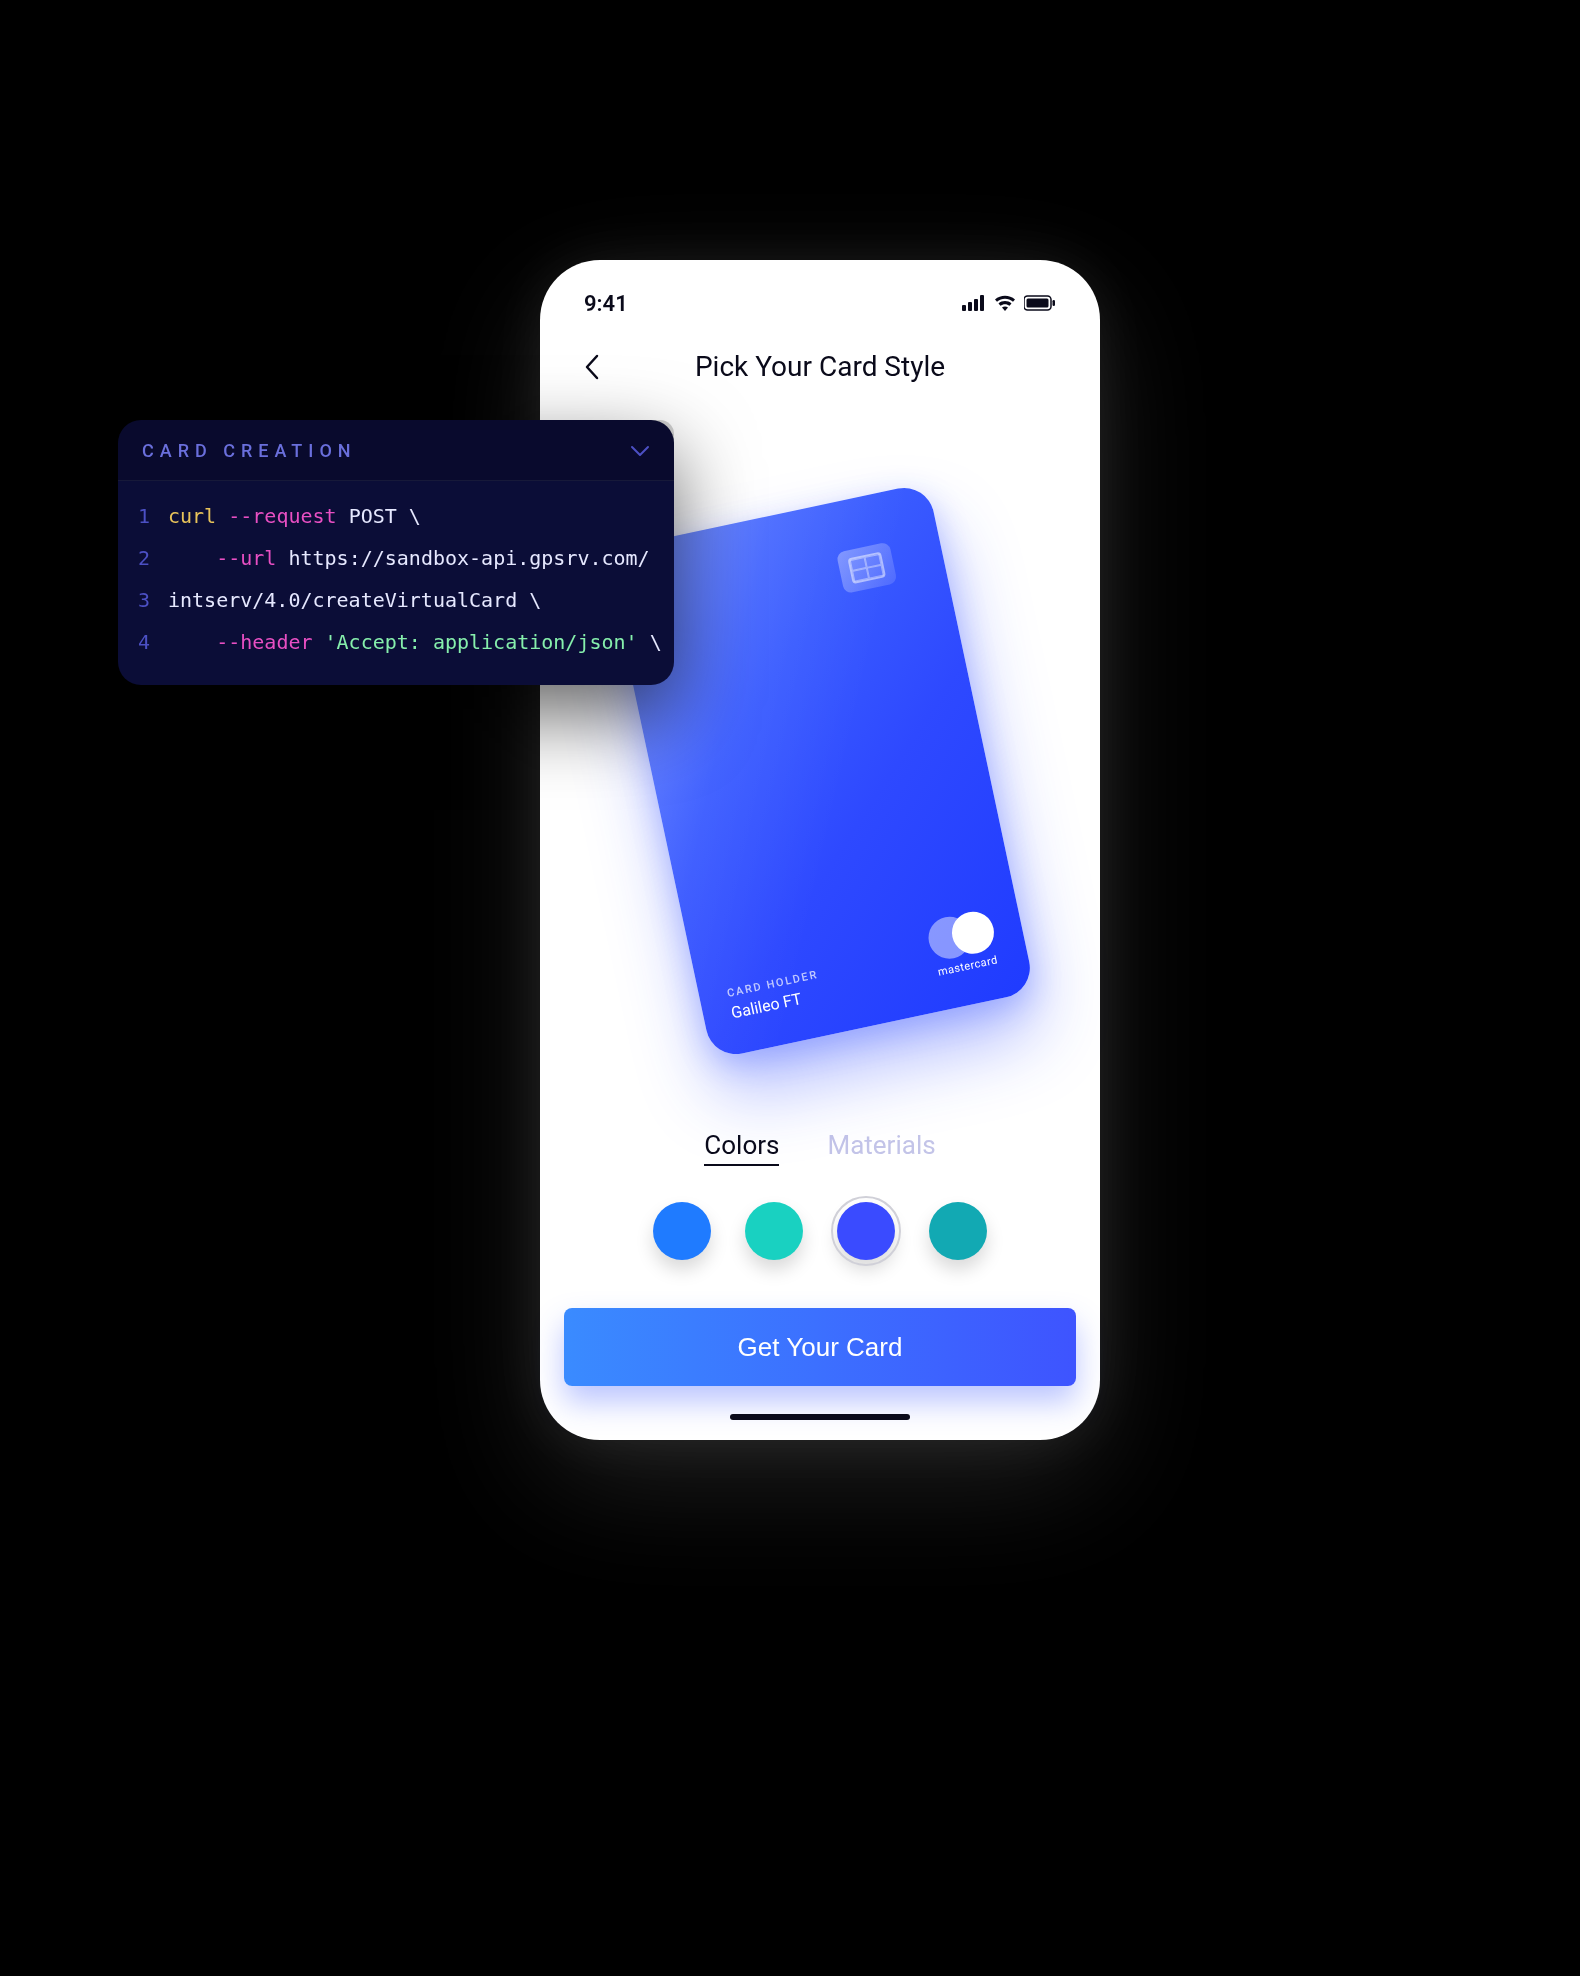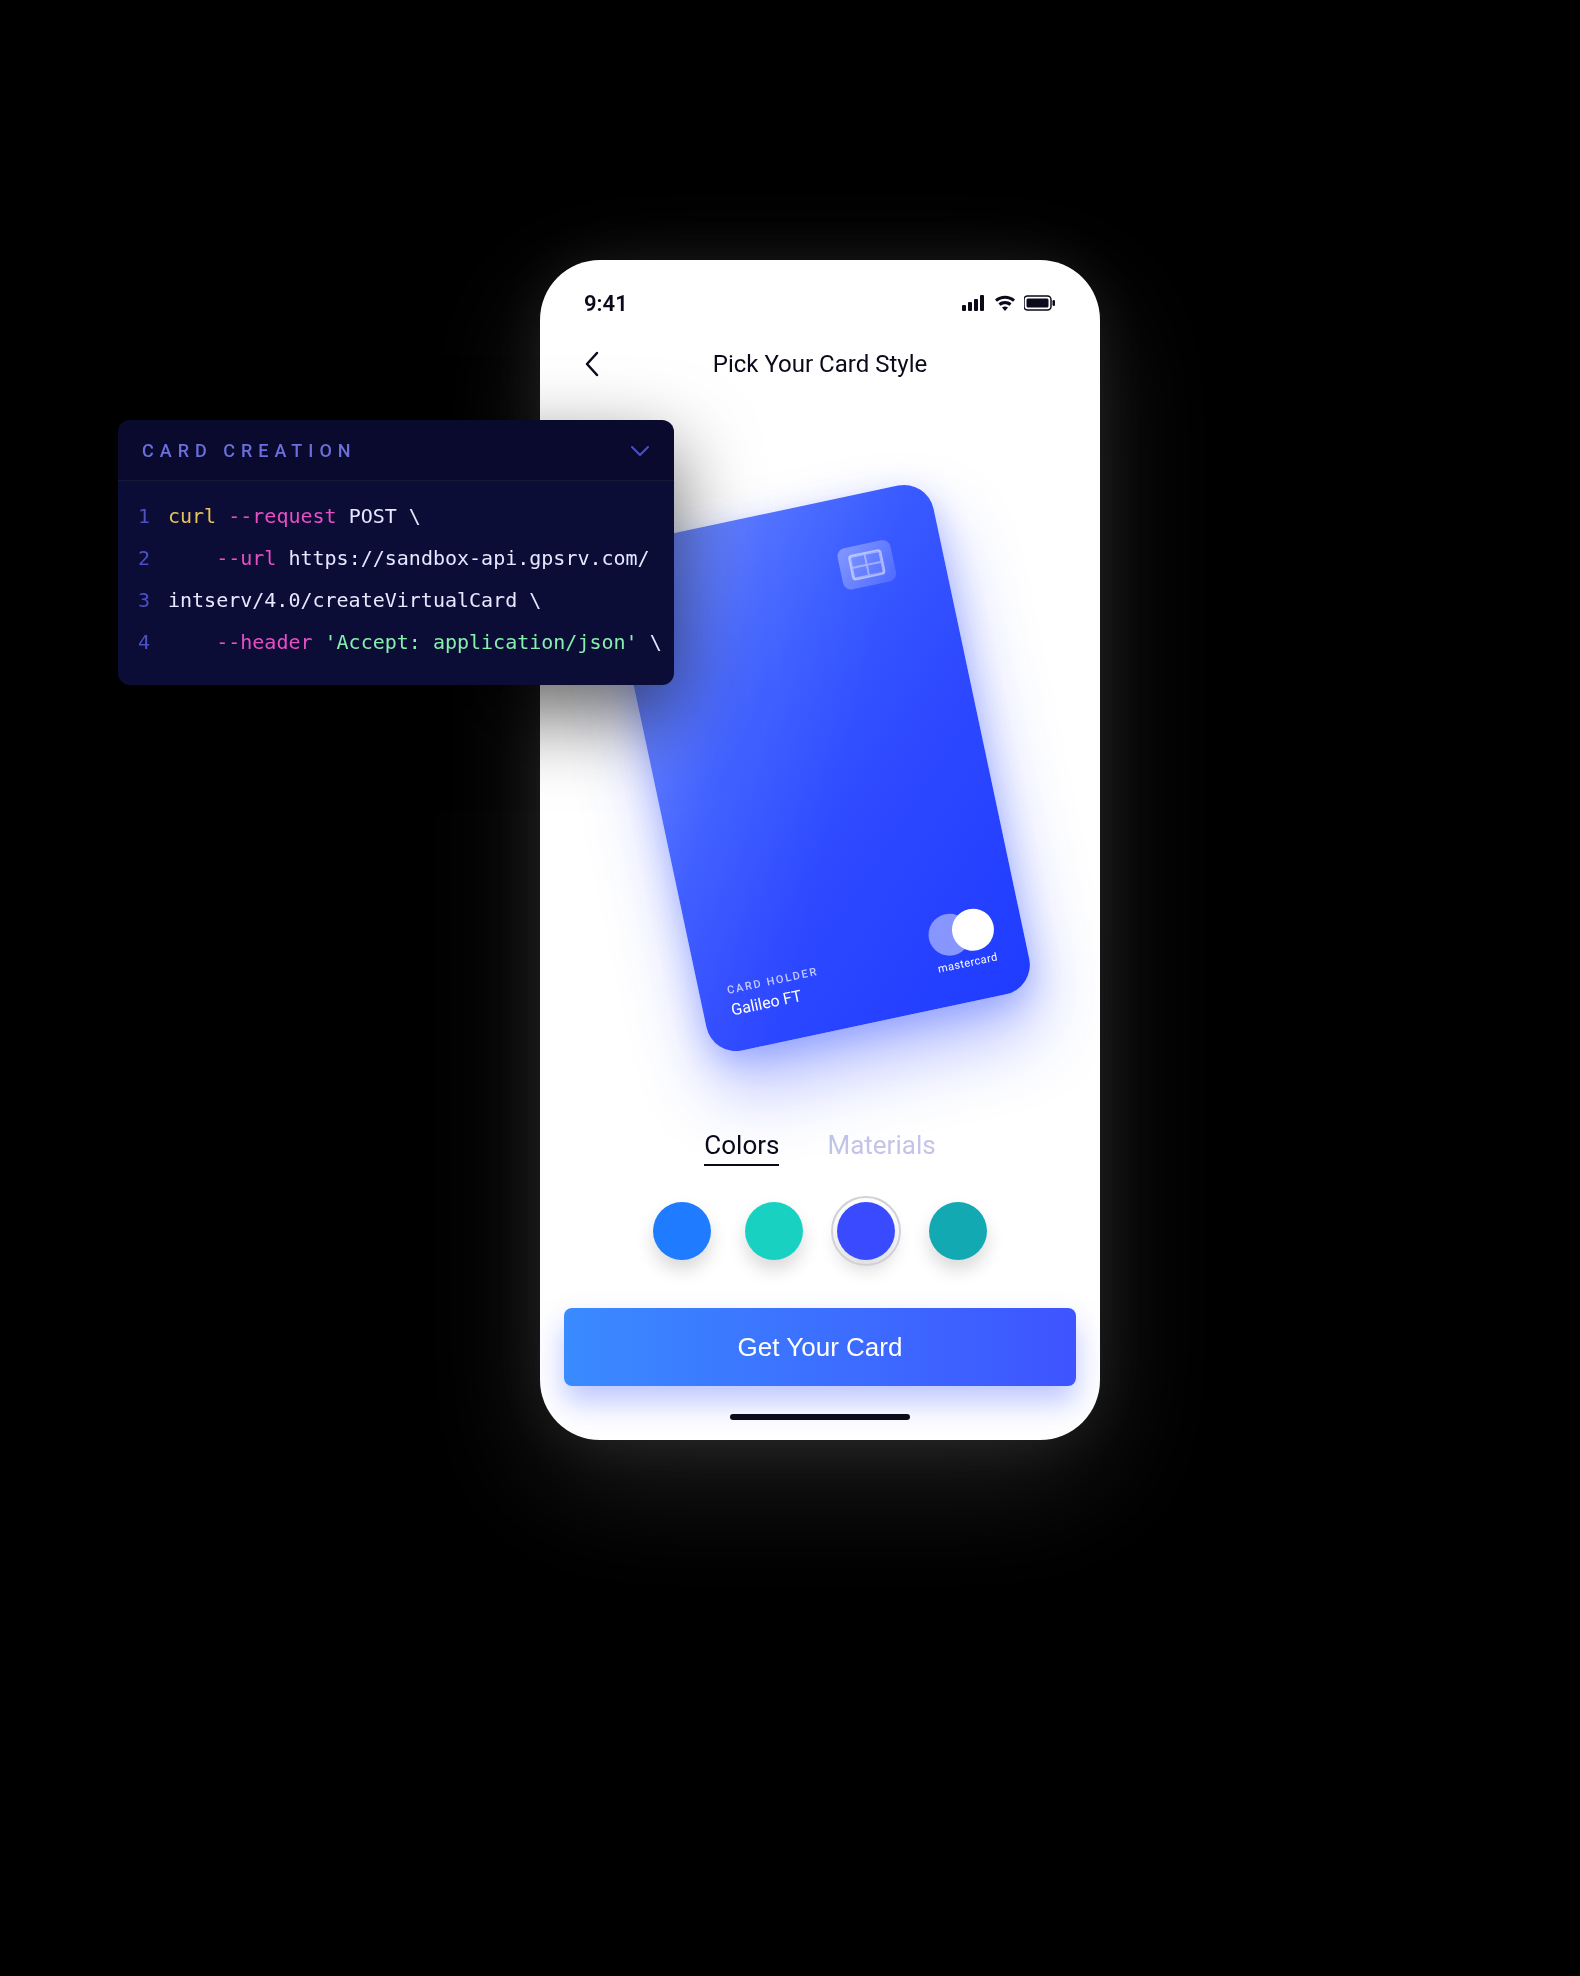--- a/index.html
+++ b/index.html
@@ -49,21 +49,21 @@
     .back-btn {
       position: absolute;
       left: 10px;
       width: 36px; height: 36px;
       display:flex; align-items:center; justify-content:center;
       color:#0a0a1a;
     }
     .page-title {
       flex: 1;
       text-align: center;
-      font-size: 24px;
+      font-size: 28px;
       font-weight: 400;
       color: #0a0a1a;
     }
 
     .card-stage {
       flex: 1;
       display: flex;
       align-items: center;
       justify-content: center;
       padding: 30px 0 10px 0;
@@ -155,21 +155,21 @@
       width: 180px; height: 6px; background:#0a0a1a;
       border-radius: 4px; margin: 28px auto 0 auto;
     }
 
     .code-panel {
       position:absolute;
       top: 420px;
       left: 118px;
       width: 556px;
       background: #0b0d37;
-      border-radius: 12px;
+      border-radius: 23px;
       box-shadow: 0 30px 80px rgba(0,0,0,0.6);
       color:#fff;
       font-size: 20px;
       z-index: 10;
     }
     .panel-header{
       display:flex; justify-content:space-between; align-items:center;
       padding: 18px 24px;
       border-bottom: 1px solid rgba(255,255,255,0.06);
       background: rgba(0,0,0,0.18);

